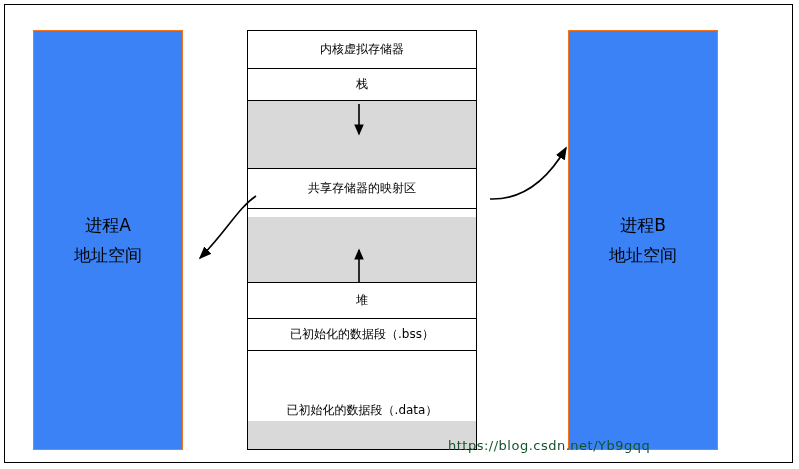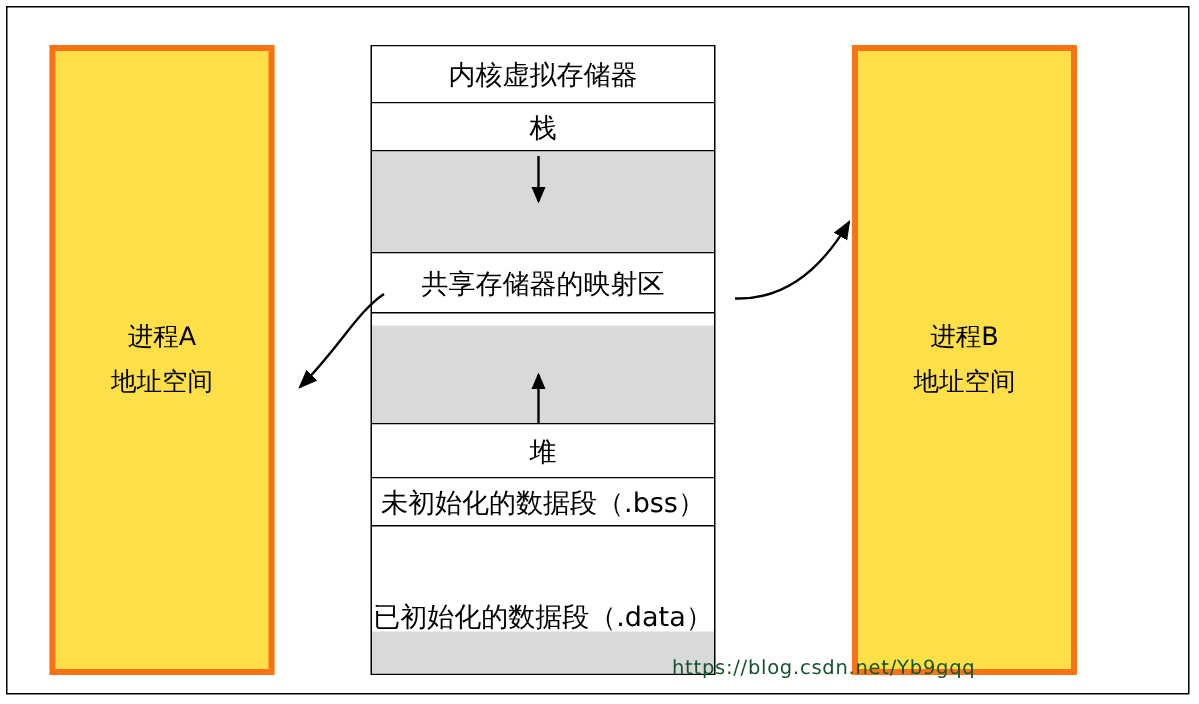--- a/index.html
+++ b/index.html
@@ -21,23 +21,23 @@
     position: absolute;
     left: 4px;
     top: 4px;
     width: 789px;
     height: 459px;
     border: 1px solid #000000;
     box-sizing: border-box;
   }
   .proc-box {
     position: absolute;
-    border: 4px solid #f97316;
+    border: 1px solid #f97316;
     box-sizing: border-box;
-    background: #fde047;
+    background: #3b82f6;
     display: flex;
     flex-direction: column;
     align-items: center;
     justify-content: center;
   }
   .proc-line {
     font-size: 17px;
     color: #000000;
     line-height: 30px;
     white-space: nowrap;
@@ -66,21 +66,21 @@
   }
   .seg {
     position: absolute;
     left: 0;
     width: 100%;
     box-sizing: border-box;
     border-bottom: 1px solid #000000;
     display: flex;
     align-items: center;
     justify-content: center;
-    font-size: 18px;
+    font-size: 12px;
     color: #000000;
     white-space: nowrap;
   }
   .seg.shaded {
     background: #d9d9d9;
   }
   .seg.plain {
     background: #ffffff;
   }
   .seg.last {
@@ -135,21 +135,21 @@
     <div class="seg plain" style="top:138px; height:40px;text-align:right;">
         <span>共享存储器的映射区</span>
       </div>
     <div class="seg shaded" style="top:186px; height:66px;">
         <span></span>
       </div>
     <div class="seg plain" style="top:252px; height:36px;">
         <span>堆</span>
       </div>
     <div class="seg plain" style="top:288px; height:32px;">
-        <span>未初始化的数据段（.bss）</span>
+        <span>已初始化的数据段（.bss）</span>
       </div>
     <div class="seg plain" style="top:320px; height:32px;margin-top:44px;">
         <span>已初始化的数据段（.data）</span>
       </div>
     <div class="seg shaded last" style="top:390px; height:28px;">
         <span></span>
       </div>
   </div>
 
   <svg class="arrow-svg" viewBox="0 0 799 469">

